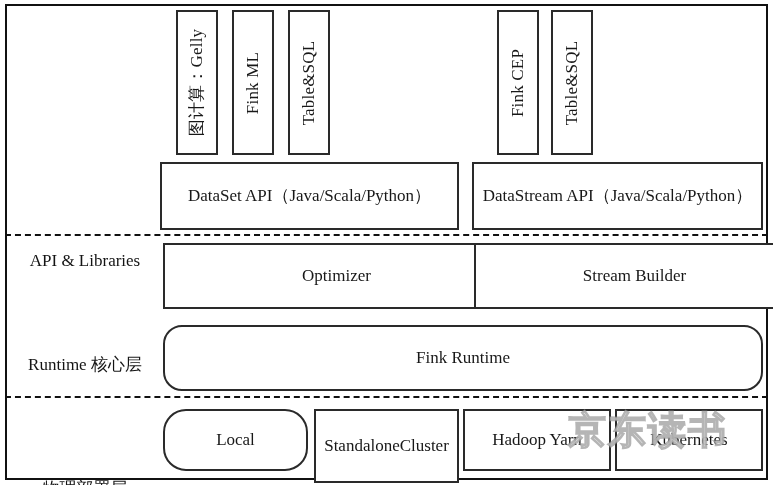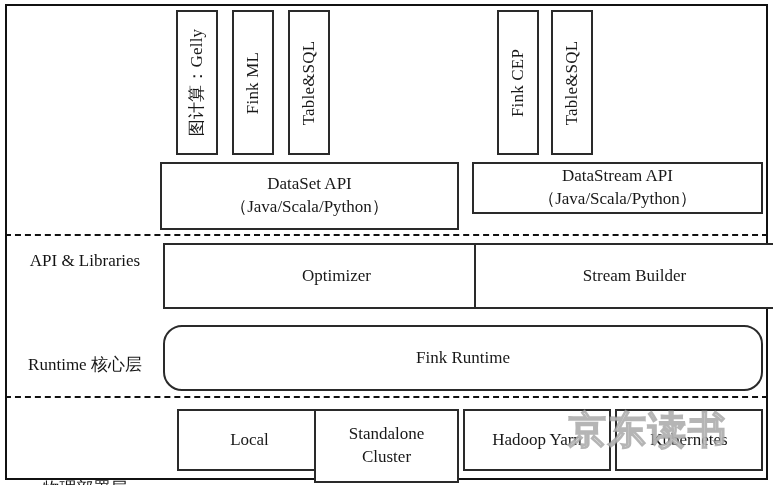--- a/index.html
+++ b/index.html
@@ -53,21 +53,21 @@
     display: flex;
     align-items: center;
     justify-content: center;
     text-align: center;
     line-height: 1.35;
     font-size: 17px;
     color: #181818;
   }
   .box .stack {
     display: flex;
-    flex-direction: column;
+    flex-direction: row;
     align-items: center;
     justify-content: center;
   }
 
   
   .vbox {
     position: absolute;
     box-sizing: border-box;
     border: 2px solid #2a2a2a;
     background: #ffffff;
@@ -145,21 +145,21 @@
     <span>Table&amp;SQL</span>
   </div>
 
   <div class="box" style="left:160px; top:162px; width:299px; height:68px;">
     <div class="stack">
       <div>DataSet API</div>
       <div>（Java/Scala/Python）</div>
     </div>
   </div>
 
-  <div class="box" style="left:472px; top:162px; width:291px; height:52px;">
+  <div class="box" style="left:472px; top:162px; width:291px; height:68px;">
     <div class="stack">
       <div>DataStream API</div>
       <div>（Java/Scala/Python）</div>
     </div>
   </div>
 
   <div class="divider d1"></div>
 
   <div class="box" style="left:163px; top:243px; width:347px; height:66px;">
     <span>Optimizer</span>
@@ -168,21 +168,21 @@
   <div class="box" style="left:474px; top:243px; width:321px; height:66px;">
     <span>Stream Builder</span>
   </div>
 
   <div class="box" style="left:163px; top:325px; width:600px; height:66px;border-radius:19px;">
     <span>Fink Runtime</span>
   </div>
 
   <div class="divider d2"></div>
 
-  <div class="box" style="left:177px; top:409px; width:145px; height:62px;">
+  <div class="box" style="left:163px; top:409px; width:145px; height:62px;border-radius:23px;">
     <div class="stack">
       <div>Local</div>
     </div>
   </div>
 
   <div class="box" style="left:314px; top:409px; width:145px; height:74px;">
     <div class="stack">
       <div>Standalone</div>
       <div>Cluster</div>
     </div>

